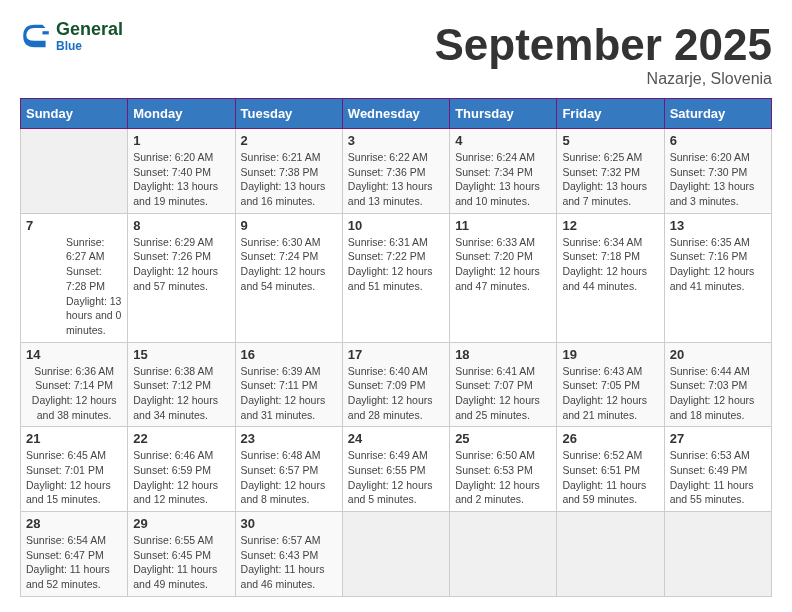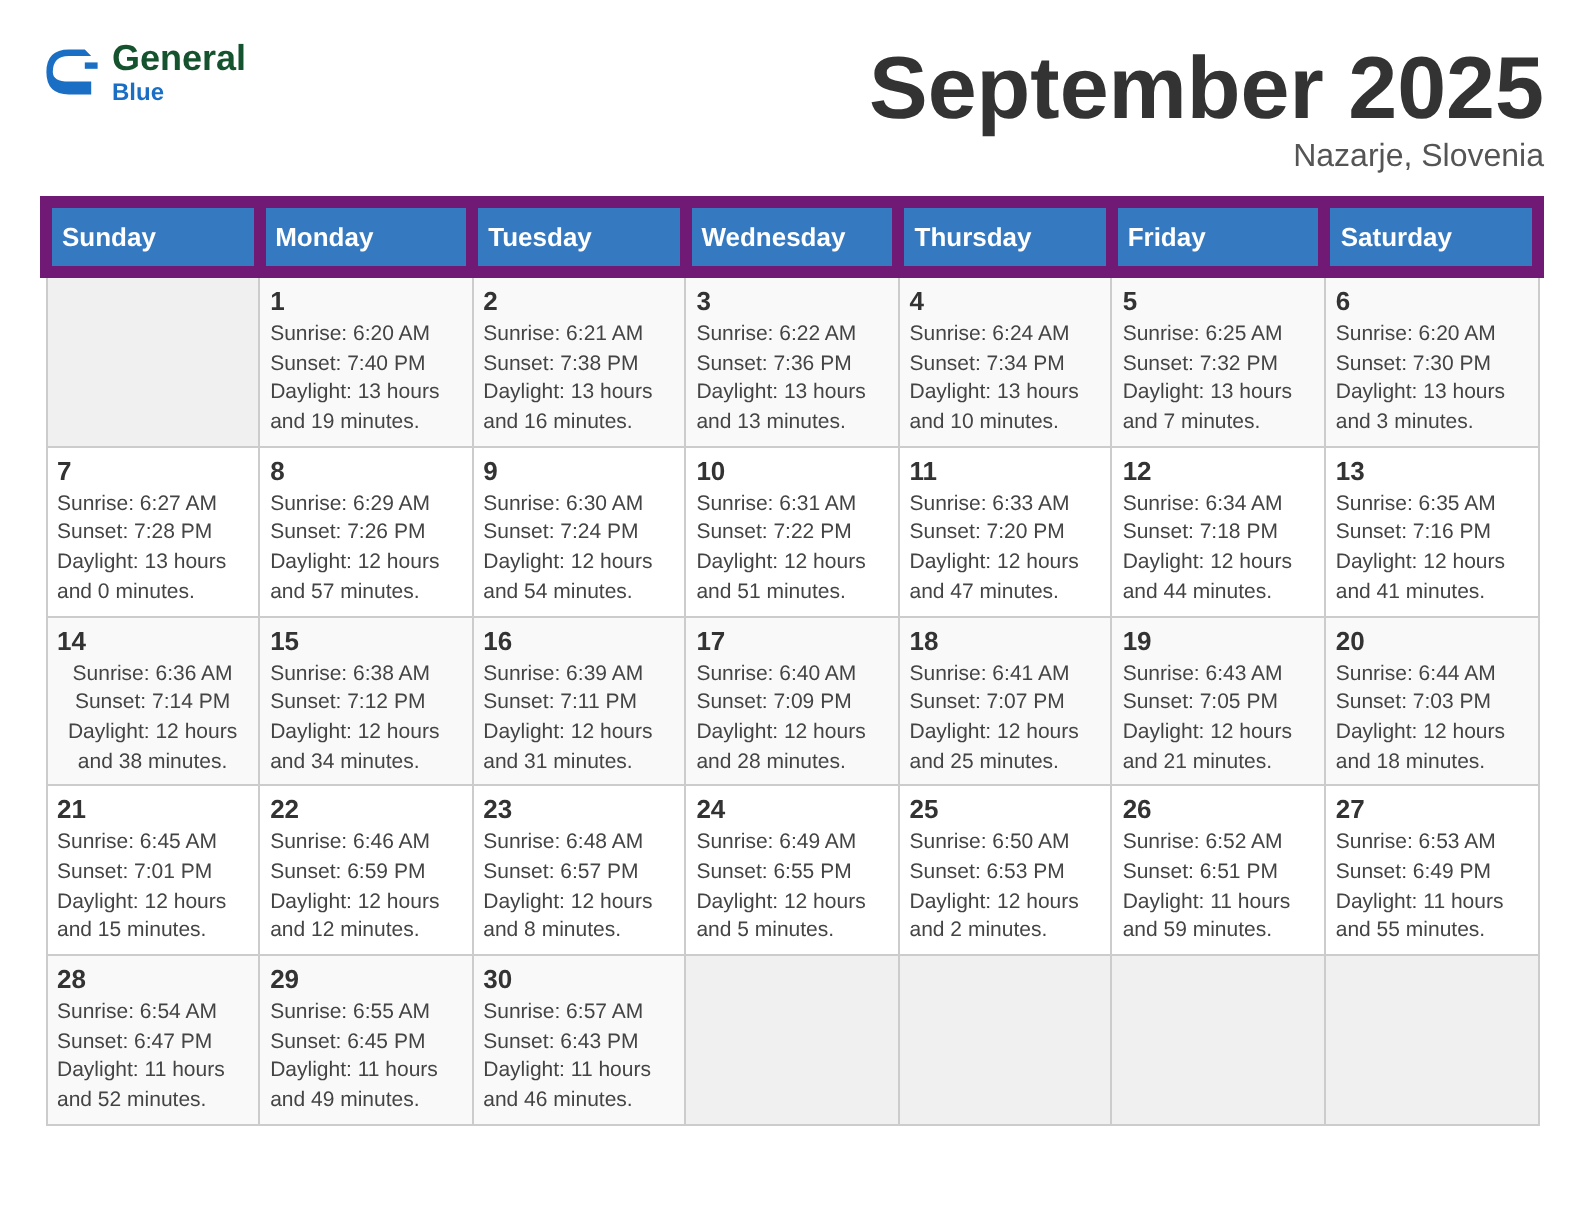--- a/index.html
+++ b/index.html
@@ -57,21 +57,21 @@
       border-collapse: collapse;
       font-size: 11px;
     }
     thead tr th {
       background-color: #3579c0;
       color: #fff;
       padding: 7px 5px;
       text-align: left;
       font-size: 13px;
       font-weight: bold;
-      border: 6px solid #701a75;
+      border: 1px solid #701a75;
     }
     tbody tr td {
       border: 1px solid #ccc;
       vertical-align: top;
       padding: 4px 5px;
       height: 80px;
       width: 14.28%;
     }
     tbody tr:nth-child(odd) td {
       background-color: #f9f9f9;
@@ -164,21 +164,21 @@
         <td>
           <span class="day-number">6</span>
           <div class="day-info" style="white-space: pre-line;">Sunrise: 6:20 AM
 Sunset: 7:30 PM
 Daylight: 13 hours and 3 minutes.</div>
         </td>
       </tr>
       <tr>
         <td>
           <span class="day-number">7</span>
-          <div class="day-info" style="white-space: pre-line;">Sunrise: 6:27 AM
+          <div class="day-info" style="white-space: pre-line; margin-left: 40px;">Sunrise: 6:27 AM
 Sunset: 7:28 PM
 Daylight: 13 hours and 0 minutes.</div>
         </td>
         <td>
           <span class="day-number">8</span>
           <div class="day-info" style="white-space: pre-line;">Sunrise: 6:29 AM
 Sunset: 7:26 PM
 Daylight: 12 hours and 57 minutes.</div>
         </td>
         <td>

